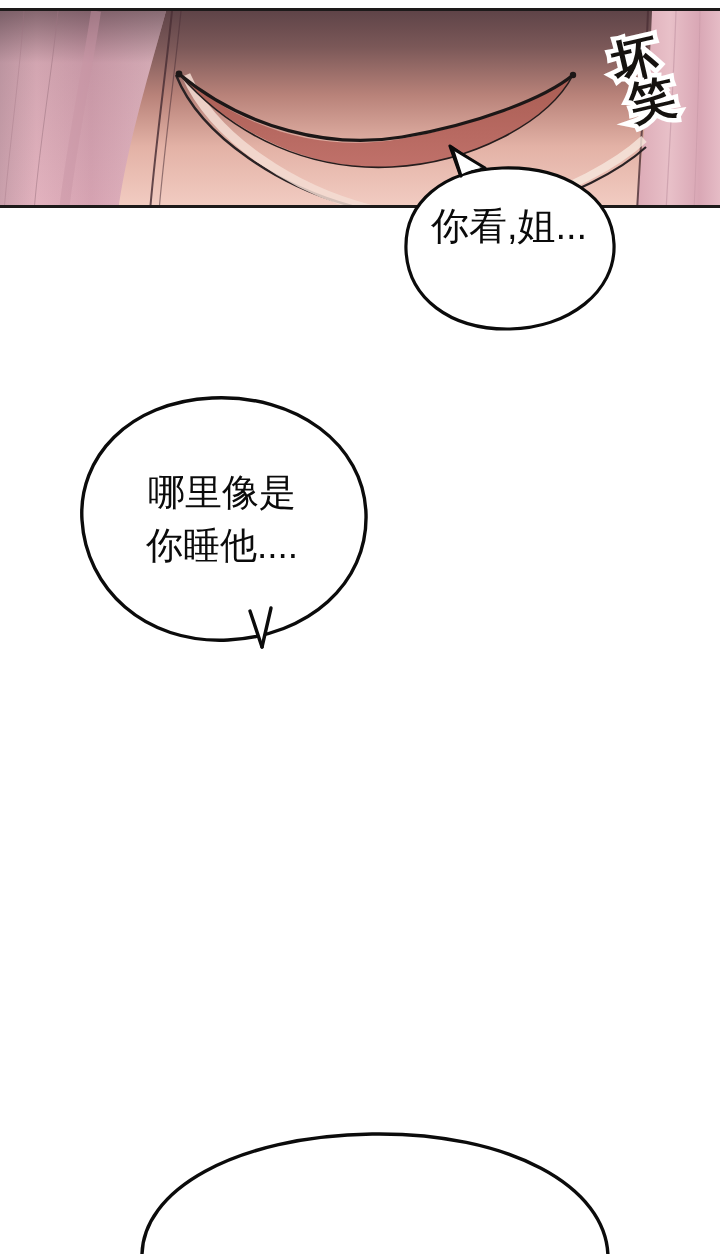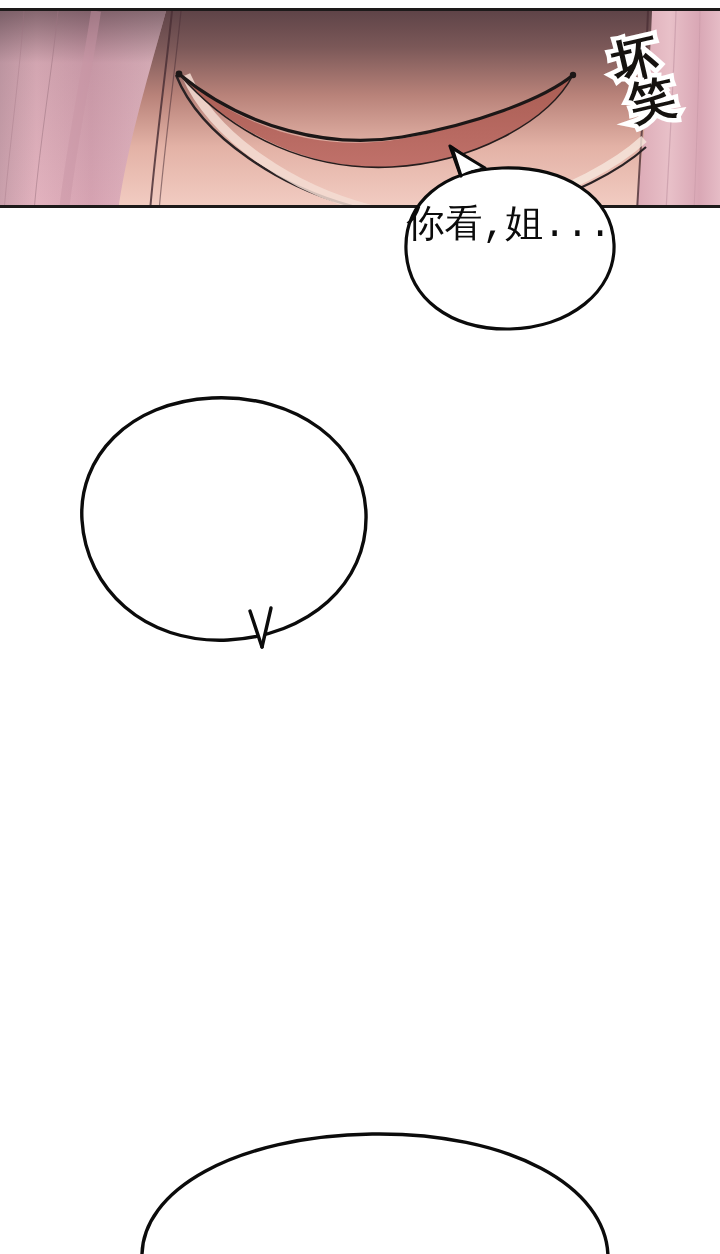--- a/index.html
+++ b/index.html
@@ -78,21 +78,21 @@
     width: 100%;
     text-align: center;
     color: #0b0b0b;
     white-space: pre-line;
     font-family: "Liberation Sans", "DejaVu Sans", sans-serif;
     font-weight: 400;
     z-index: 2;
   }
 
   #bubble-1 { left: 398px; top: 146px; width: 222px; height: 190px; }
-  #bubble-1 .btext { top: 58px; font-size: 38px; line-height: 44px; font-family: Liberation Mono, monospace; }
+  #bubble-1 .btext { top: 58px; font-size: 38px; line-height: 44px; }
 
   #bubble-2 { left: 72px; top: 392px; width: 300px; height: 256px; }
   #bubble-2 .btext { top: 74px; font-size: 37px; line-height: 53px; }
 
   #bubble-3 { left: 292px; top: 748px; width: 380px; height: 316px; }
   #bubble-3 .btext { top: 68px; font-size: 37px; line-height: 52px; }
 
   #bubble-4 { left: 140px; top: 1128px; width: 470px; height: 130px; }
 </style>
 </head>
@@ -204,20 +204,22 @@
     <svg width="300" height="256" viewBox="0 0 300 256">
       <path d="M10,128
                C6,66 56,10 140,6
                C224,2 292,52 294,122
                C296,192 236,244 156,248
                C72,252 14,196 10,128 Z" fill="#ffffff" stroke="#0b0b0b" stroke-width="3.4" stroke-linejoin="round"></path>
       <path d="M178,220 L189,254 L198,217 Z" fill="#ffffff"></path>
       <path d="M178,219 L190,255" stroke="#0b0b0b" stroke-width="3.4" stroke-linecap="round" fill="none"></path>
       <path d="M190,255 L199,216" stroke="#0b0b0b" stroke-width="3.4" stroke-linecap="round" fill="none"></path>
     </svg>
+    <div class="btext">哪里像是
+你睡他....</div>
   </div>
 
 
   <div class="bubble" id="bubble-4">
     <svg width="470" height="130" viewBox="0 0 470 130">
       <path d="M2,130
                C0,62 96,8 232,6
                C368,4 468,58 468,130" fill="#ffffff" stroke="#0b0b0b" stroke-width="3.4" stroke-linejoin="round"></path>
     </svg>
   </div>

